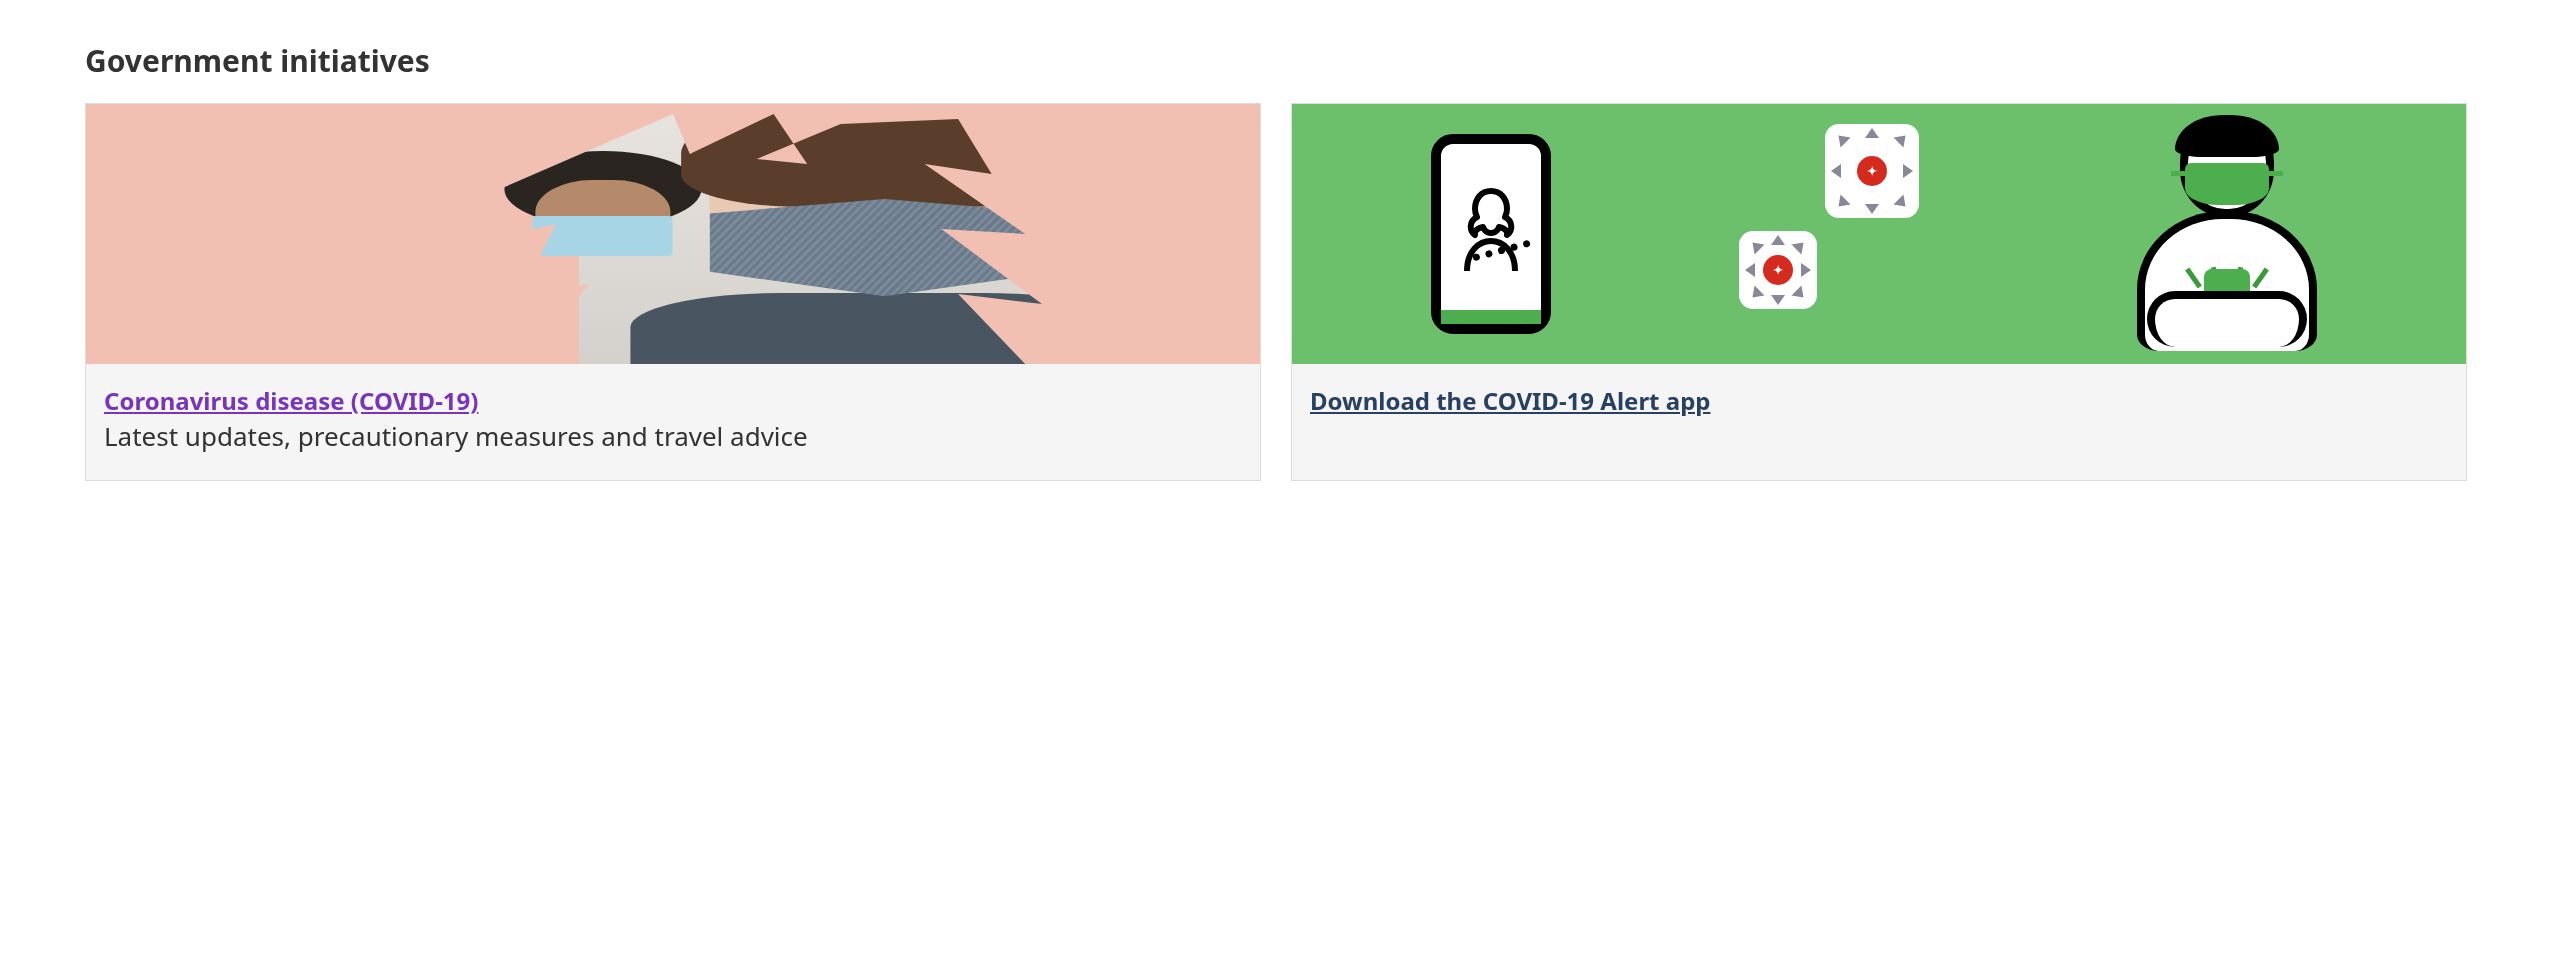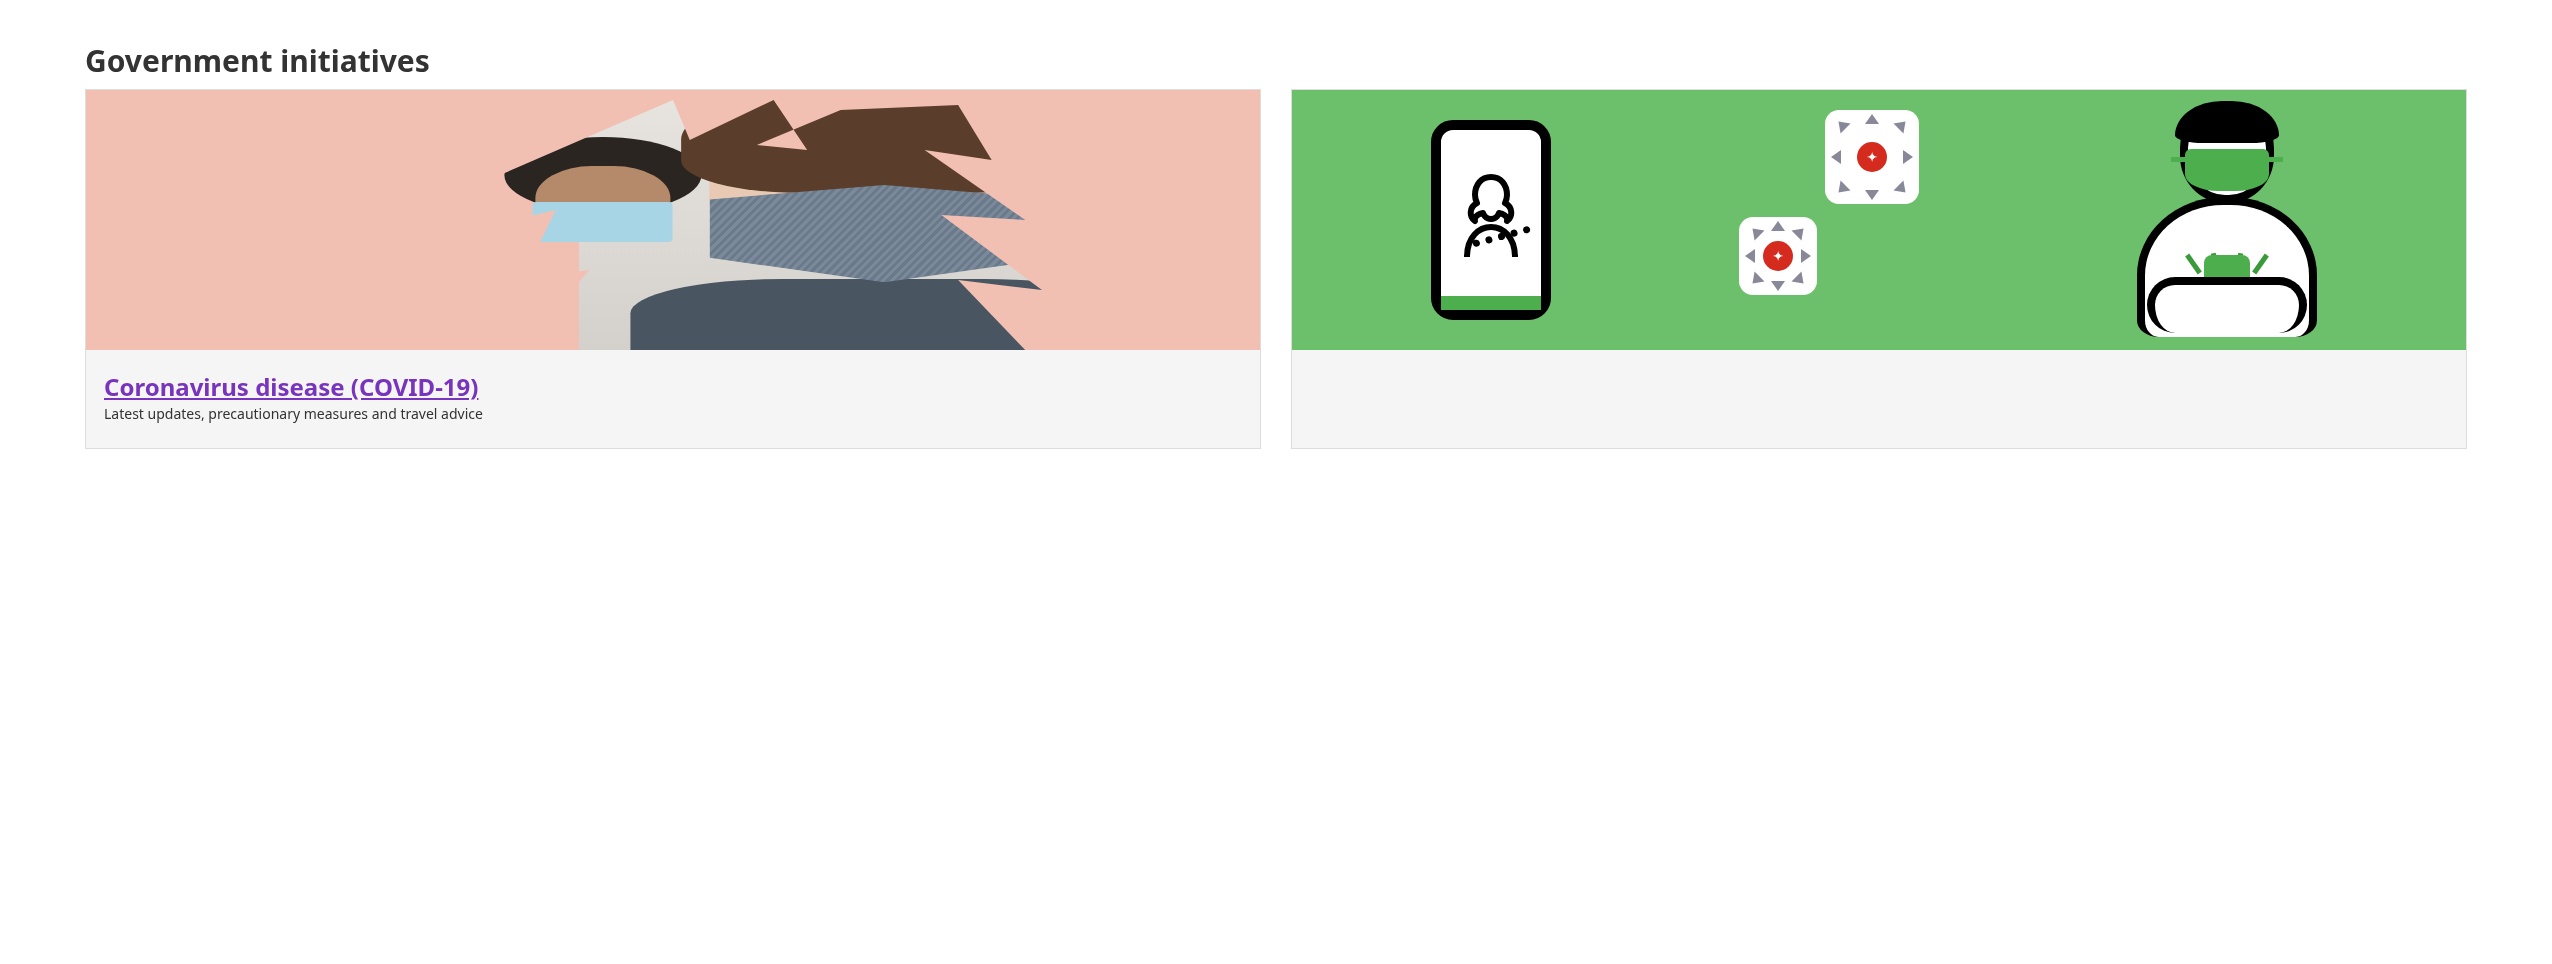--- a/index.html
+++ b/index.html
@@ -10,21 +10,21 @@
     body {
       font-family: "Noto Sans", "Helvetica Neue", Helvetica, Arial, sans-serif;
       background: #fff;
       padding: 40px 85px;
       color: #333;
     }
     .section-title {
       font-size: 30px;
       font-weight: 700;
       color: #333;
-      margin-bottom: 8px;
+      margin-bottom: 22px;
     }
     .cards-row {
       display: flex;
       gap: 30px;
     }
     .card {
       flex: 1;
       border: 1px solid #ddd;
       background: #f5f5f5;
       display: flex;
@@ -47,21 +47,21 @@
       display: inline-block;
       margin-bottom: 0;
     }
     .card-link.visited {
       color: #7834bc;
     }
     .card-link.normal {
       color: #284162;
     }
     .card-desc {
-      font-size: 14px;
+      font-size: 26px;
       line-height: 1.5;
       color: #333;
     }
     
     .img1 {
       background: #f1c0b2;
       position: relative;
     }
     .img1-photo {
       position: absolute;
@@ -473,17 +473,18 @@
               <span></span>
             </div>
           <div class="p2-phone"></div>
           <div class="p2-arm"></div>
           <div class="p2-head"></div>
           <div class="p2-hair"></div>
           <div class="p2-mask"></div>
         </div>
       </div>
       <div class="card-body">
+        <a href="#" class="card-link normal">Download the COVID-19 Alert app</a>
       </div>
     </article>
 
   </div>
 </section>
 
 </body></html>

